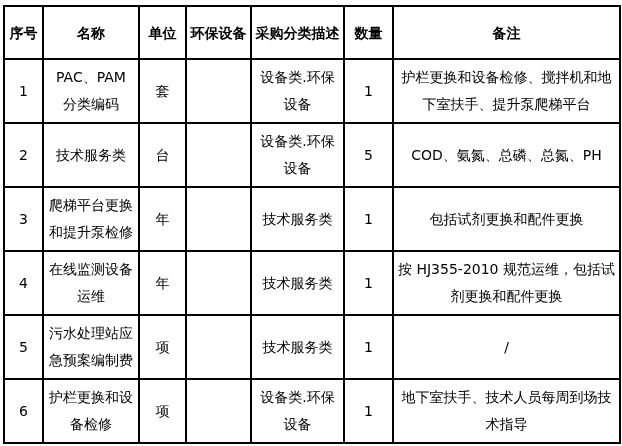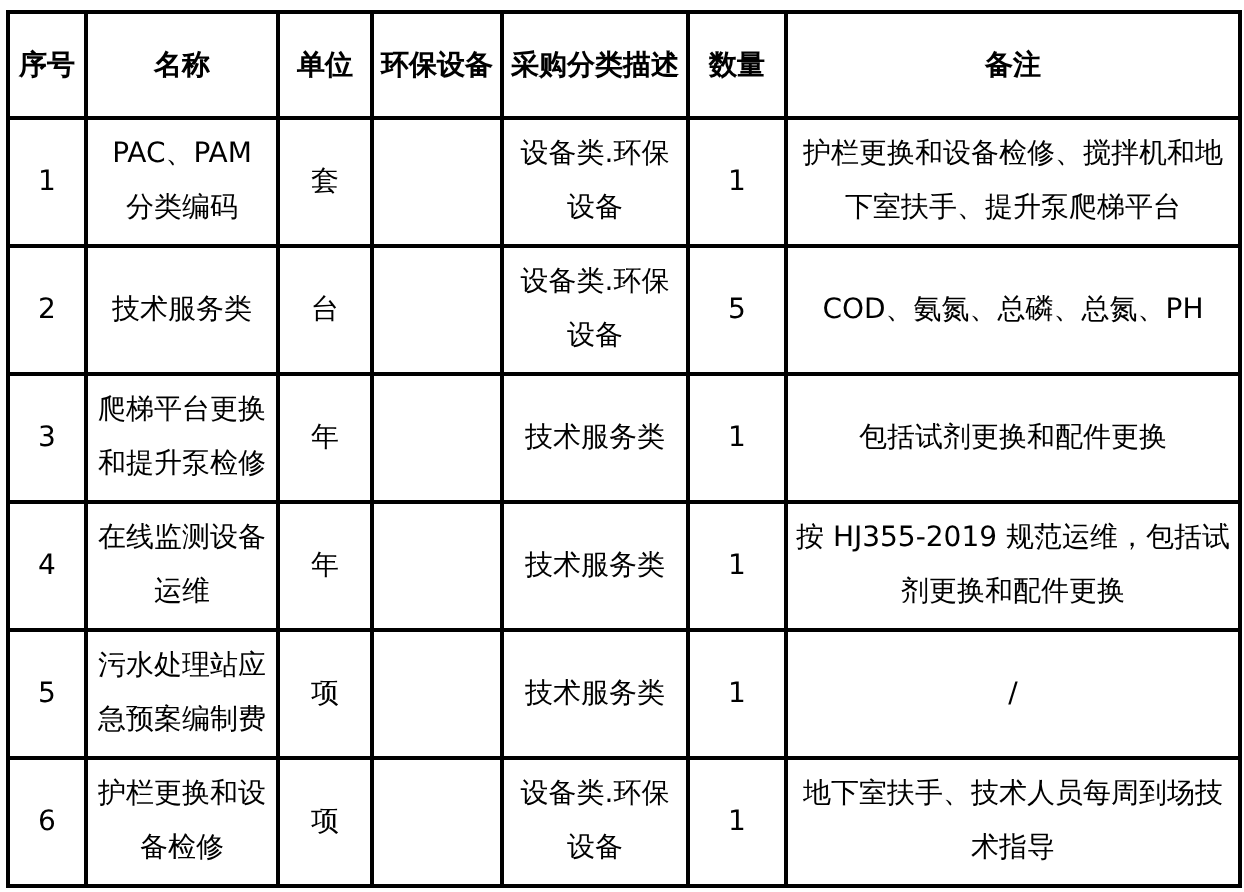--- a/index.html
+++ b/index.html
@@ -98,21 +98,21 @@
         <td>1</td>
         <td>包括试剂更换和配件更换</td>
       </tr>
       <tr>
         <td>4</td>
         <td>在线监测设备运维</td>
         <td>年</td>
         <td></td>
         <td>技术服务类</td>
         <td>1</td>
-        <td>按 HJ355-2019 规范运维，包括试剂更换和配件更换</td>
+        <td>按 HJ355-2010 规范运维，包括试剂更换和配件更换</td>
       </tr>
       <tr>
         <td>5</td>
         <td>污水处理站应急预案编制费</td>
         <td>项</td>
         <td></td>
         <td>技术服务类</td>
         <td>1</td>
         <td>/</td>
       </tr>

